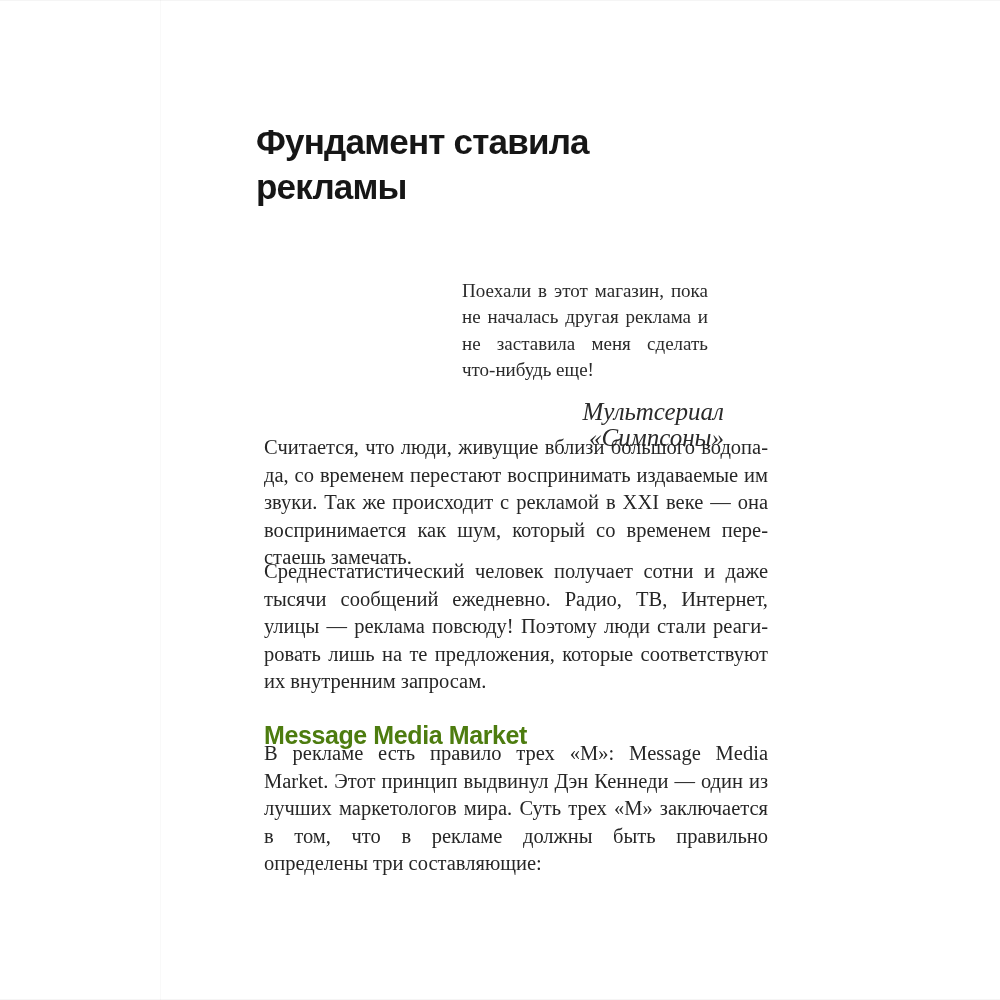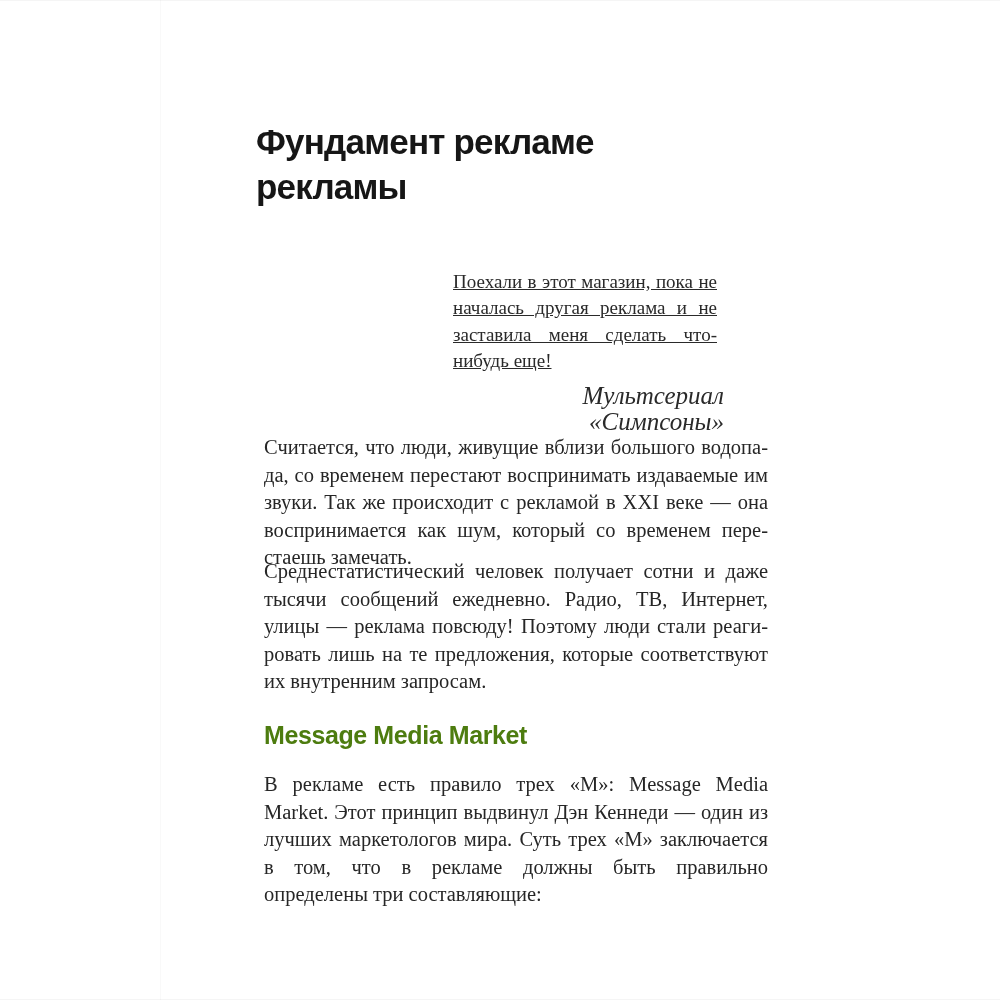--- a/index.html
+++ b/index.html
@@ -35,27 +35,26 @@
     letter-spacing: -0.8px;
     color: #161616;
   }
   .epigraph {
     position: absolute;
     left: 446px; top: 262px;
     width: 278px;
     margin: 0;
   }
   .epigraph-text {
-    margin: 7px;
+    margin: 16px;
     font-family: "Liberation Serif", "DejaVu Serif", serif;
     font-size: 19px;
     line-height: 26.3px;
     text-align: justify;
     color: #2a2a2a;
-    text-decoration: underline;
   }
   .epigraph-attribution {
     margin: 9px 0 0 0;
     font-family: "Liberation Serif", "DejaVu Serif", serif;
     font-style: italic;
     font-size: 25px;
     line-height: 26px;
     text-align: right;
     color: #2a2a2a;
   }
@@ -65,41 +64,41 @@
     width: 504px;
     margin: 8px;
     font-family: "Liberation Serif", "DejaVu Serif", serif;
     font-size: 20.5px;
     line-height: 27.6px;
     text-align: justify;
     color: #262626;
   }
   .par-1 { top: 426px; }
   .par-2 { top: 550px; }
-  .par-3 { top: 763px; }
+  .par-3 { top: 732px; }
   .section-heading {
     position: absolute;
     left: 256px; top: 710px;
     width: 430px;
     margin: 8px;
     font-family: "Liberation Sans", "DejaVu Sans", sans-serif;
     font-weight: 700;
     font-size: 25px;
     line-height: 34px;
     letter-spacing: -0.4px;
     color: #4d7c0f;
   }
 </style>
 </head>
 <body>
 
 <main class="page">
   <span class="scan-edge-left"></span>
 
-  <h1 class="chapter-title">Фундамент рекламе рекламы</h1>
+  <h1 class="chapter-title">Фундамент ставила рекламы</h1>
 
   <figure class="epigraph">
     <blockquote class="epigraph-text">Поехали в этот магазин, пока не началась другая реклама и не за­ставила меня сделать что-нибудь еще!</blockquote>
     <figcaption class="epigraph-attribution">Мультсериал «Симпсоны»</figcaption>
   </figure>
 
   <p class="body-par par-1">Считается, что люди, живущие вблизи большого водопа­да, со временем перестают воспринимать издаваемые им звуки. Так же происходит с рекламой в XXI веке — она воспринимается как шум, который со временем пере­стаешь замечать.</p>
 
   <p class="body-par par-2">Среднестатистический человек получает сотни и даже тысячи сообщений ежедневно. Радио, ТВ, Интернет, улицы — реклама повсюду! Поэтому люди стали реаги­ровать лишь на те предложения, которые соответствуют их внутренним запросам.</p>
 

